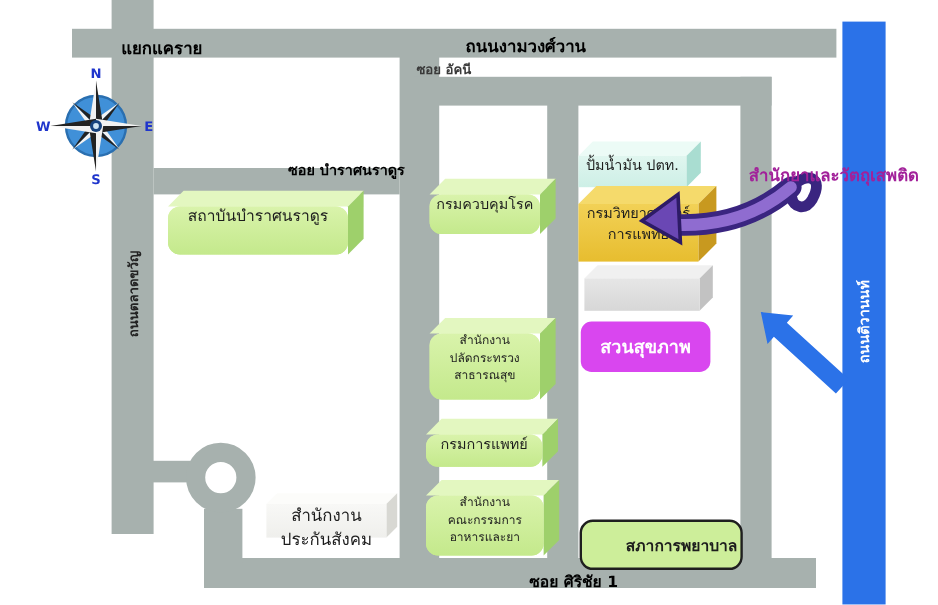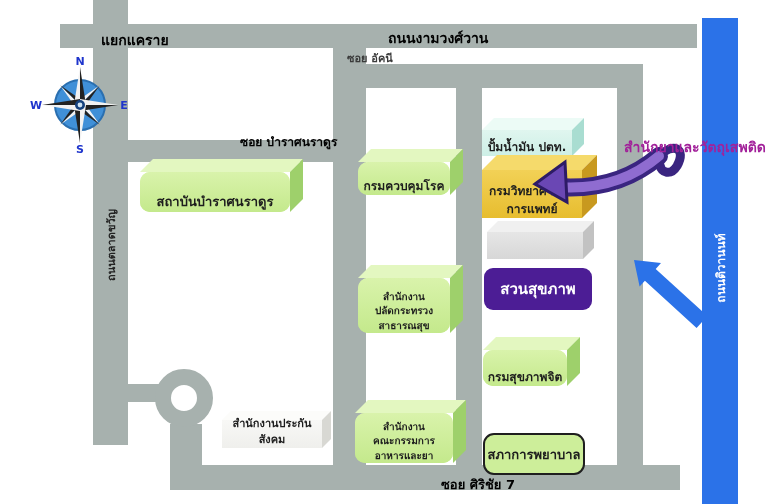--- a/index.html
+++ b/index.html
@@ -10,44 +10,44 @@
   .roadlabel{position:absolute;font-weight:bold;color:#000000;white-space:nowrap;}
   .vlabel{position:absolute;font-weight:bold;white-space:nowrap;
           transform:translate(-50%,-50%) rotate(-90deg);}
   .ring{position:absolute;border-radius:50%;background:transparent;border:16px solid #a7b1ae;}
   
   .b3{position:absolute;--d:13px;}
   .b3 .lid{position:absolute;left:0;width:100%;top:calc(var(--d) * -1);height:var(--d);
            transform:skewX(-45deg);transform-origin:bottom left;}
   .b3 .side{position:absolute;top:0;height:100%;right:calc(var(--d) * -1);width:var(--d);
             transform:skewY(-45deg);transform-origin:left top;}
-  .b3 .face{position:absolute;inset:0;display:flex;flex-direction:column;justify-content:flex-end;
-            align-items:center;text-align:center;font-weight:bold;line-height:1.45;}
+  .b3 .face{position:absolute;inset:0;display:flex;flex-direction:column;justify-content:flex-start;
+            align-items:center;text-align:center;font-weight:normal;line-height:1.45;}
   .green .face,.green{background:linear-gradient(#d9f3ab,#c4e98c);border-radius:10px;}
   .green .lid{background:#e3f7c0;}
   .green .side{background:#9ed06b;}
   .cyan  .face{background:linear-gradient(#e0f6ef,#cdefe6);}
   .cyan  .lid{background:#ecfbf6;}
   .cyan  .side{background:#a9ddd1;}
   .yellow .face{background:linear-gradient(#f2d156,#e7bd2f);}
   .yellow .lid{background:#f5da6b;}
   .yellow .side{background:#c8991f;}
   .graybx .face{background:linear-gradient(#e6e6e6,#d7d7d7);}
   .graybx .lid{background:#f0f0f0;}
   .graybx .side{background:#c2c2c2;}
   .whitebx .face{background:linear-gradient(#f8f8f6,#efefec);}
   .whitebx .lid{background:#fcfcfa;}
   .whitebx .side{background:#d8d8d3;}
-  .flatpark{position:absolute;background:#4c1d95;border-radius:9px;display:flex;align-items:center;
+  .flatpark{position:absolute;background:#d946ef;border-radius:9px;display:flex;align-items:center;
             justify-content:center;color:#fff;font-weight:bold;}
   .flatcouncil{position:absolute;background:#cdee9a;border:2px solid #1f1f1f;border-radius:11px;
-            display:flex;align-items:center;justify-content:center;font-weight:bold;}
+            display:flex;align-items:center;justify-content:center;font-weight:bold;padding-left:34px;}
   .annot{position:absolute;font-weight:bold;color:#a2219a;white-space:nowrap;line-height:1.3;}
   svg{position:absolute;overflow:visible;}
-  .t10{font-size:10px;} .t9{font-size:11px;} .t11{font-size:11px;}
+  .t10{font-size:10px;} .t9{font-size:14px;} .t11{font-size:11px;}
   .t12{font-size:12px;} .t13{font-size:13px;} .t14{font-size:14px;} .t15{font-size:15px;}
 </style>
 </head>
 <body>
 
 <div id="stage">
 
   <div class="road" style="left:60px;top:24px;width:637px;height:24px;"></div>
   <div class="road" style="left:93px;top:0;width:35px;height:445px;"></div>
   <div class="road" style="left:333px;top:46px;width:33px;height:444px;"></div>
@@ -58,21 +58,21 @@
   <div class="road" style="left:170px;top:465px;width:510px;height:25px;"></div>
   <div class="road" style="left:126px;top:384px;width:34px;height:18px;"></div>
   <div class="road" style="left:170px;top:424px;width:32px;height:45px;"></div>
   <div class="ring" style="left:155px;top:369px;width:26px;height:26px;"></div>
   <div class="blueroad" style="left:702px;top:18px;width:36px;height:486px;"></div>
 
   <div class="roadlabel t14" style="left:101px;top:29px;">แยกแคราย</div>
   <div class="roadlabel t14" style="left:388px;top:27px;">ถนนงามวงศ์วาน</div>
   <div class="roadlabel t11" style="left:347px;top:49px;font-weight:bold;color:#3a3a3a;">ซอย อัคนี</div>
   <div class="roadlabel t12" style="left:240px;top:132px;">ซอย บำราศนราดูร</div>
-  <div class="roadlabel t13" style="left:441px;top:474px;">ซอย ศิริชัย 7</div>
+  <div class="roadlabel t13" style="left:441px;top:474px;">ซอย ศิริชัย 1</div>
   <div class="vlabel t11" style="left:111px;top:245px;color:#232323;">ถนนตลาดขวัญ</div>
   <div class="vlabel t12" style="left:720px;top:268px;color:#ffffff;">ถนนติวานนท์</div>
 
   <div class="b3 green" style="left:140px;top:172px;width:150px;height:40px;--d:13px;">
     <div class="lid"></div>
     <div class="side"></div>
     <div class="face t13">
         <span>สถาบันบำราศนราดูร</span>
       </div>
   </div>
@@ -98,20 +98,27 @@
   <div class="b3 green" style="left:358px;top:278px;width:92px;height:55px;">
     <div class="lid"></div>
     <div class="side"></div>
     <div class="face t10">
       <span>สำนักงาน</span>
       <span>ปลัดกระทรวง</span>
       <span>สาธารณสุข</span>
     </div>
   </div>
 
+  <div class="b3 green" style="left:355px;top:362px;width:97px;height:27px;">
+    <div class="lid"></div>
+    <div class="side"></div>
+    <div class="face t12">
+        <span>กรมการแพทย์</span>
+      </div>
+  </div>
 
   <div class="b3 green" style="left:355px;top:413px;width:98px;height:50px;">
     <div class="lid"></div>
     <div class="side"></div>
     <div class="face t10">
       <span>สำนักงาน</span>
       <span>คณะกรรมการ</span>
       <span>อาหารและยา</span>
     </div>
   </div>
@@ -136,27 +143,20 @@
   <div class="b3 graybx" style="left:487px;top:232px;width:96px;height:27px;--d:11px;">
     <div class="lid"></div>
     <div class="side"></div>
     <div class="face"></div>
   </div>
 
   <div class="flatpark t15" style="left:484px;top:268px;width:108px;height:42px;">
     <span>สวนสุขภาพ</span>
   </div>
 
-  <div class="b3 green" style="left:483px;top:350px;width:84px;height:36px;">
-    <div class="lid"></div>
-    <div class="side"></div>
-    <div class="face t12">
-        <span>กรมสุขภาพจิต</span>
-      </div>
-  </div>
 
   <div class="flatcouncil t13" style="left:483px;top:433px;width:98px;height:38px;">
     <span>สภาการพยาบาล</span>
   </div>
 
   <div class="annot t14" style="left:624px;top:138px;z-index:5;">
     <span style="display:block">สำนักยาและวัตถุเสพติด</span>
   </div>
 
   <svg style="left:533px;top:140px;z-index:4;" width="160" height="80" viewBox="0 0 160 80">

